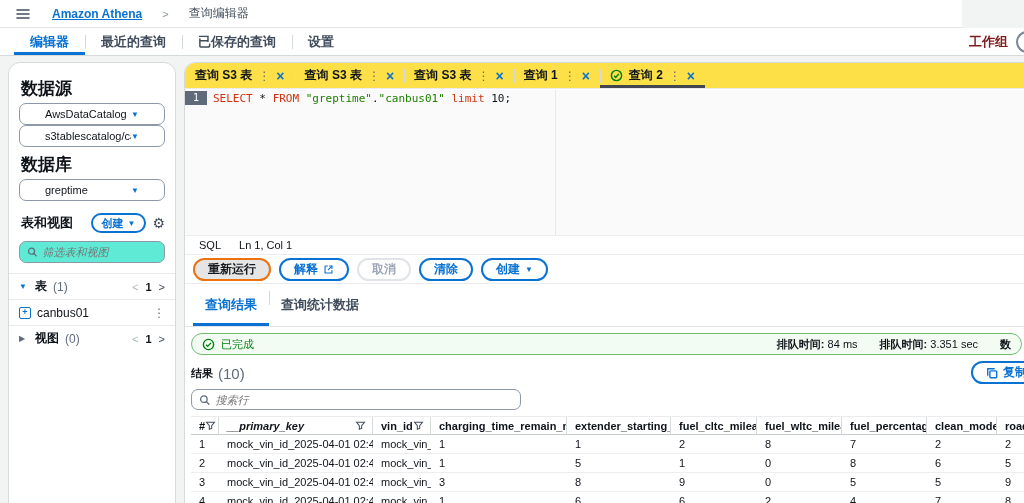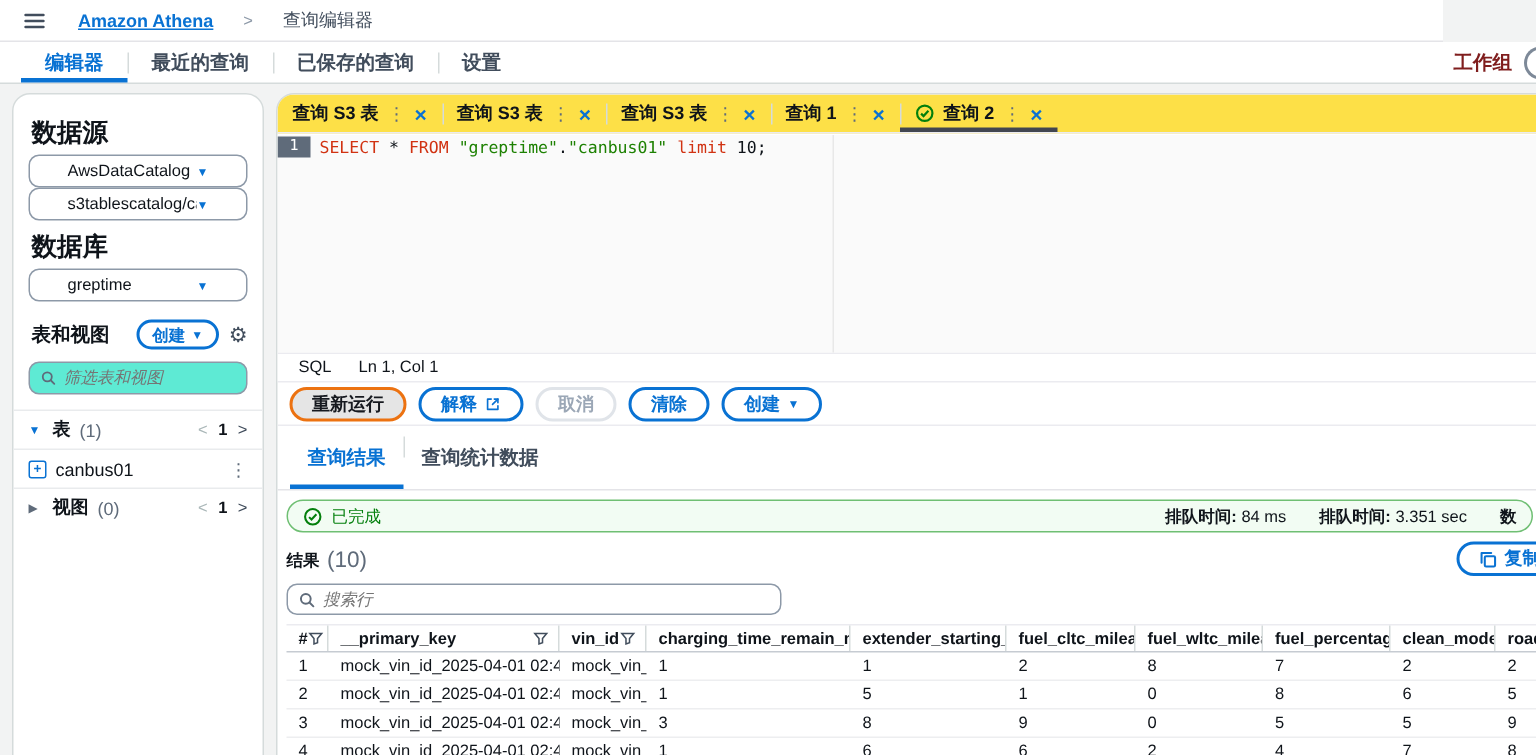--- a/index.html
+++ b/index.html
@@ -321,21 +321,21 @@
   </div>
 
   <div class="rtable">
     <div class="thead" id="thead">
         <div class="th" style="width: 28px;">
           <span>#</span>
           <svg class="funnel" viewBox="0 0 14 14">
             <path d="M2 3h10L8.5 7.2v3.6l-3 1V7.2z" fill="none" stroke="#414d5c" stroke-width="1.3"></path>
           </svg>
         </div>
-        <div class="th" style="width: 154px;">
+        <div class="th" style="width: 154px; font-style: italic;">
           <span>__primary_key</span>
           <svg class="funnel" viewBox="0 0 14 14">
             <path d="M2 3h10L8.5 7.2v3.6l-3 1V7.2z" fill="none" stroke="#414d5c" stroke-width="1.3"></path>
           </svg>
         </div>
         <div class="th" style="width: 58px;">
           <span>vin_id</span>
           <svg class="funnel" viewBox="0 0 14 14">
             <path d="M2 3h10L8.5 7.2v3.6l-3 1V7.2z" fill="none" stroke="#414d5c" stroke-width="1.3"></path>
           </svg>

